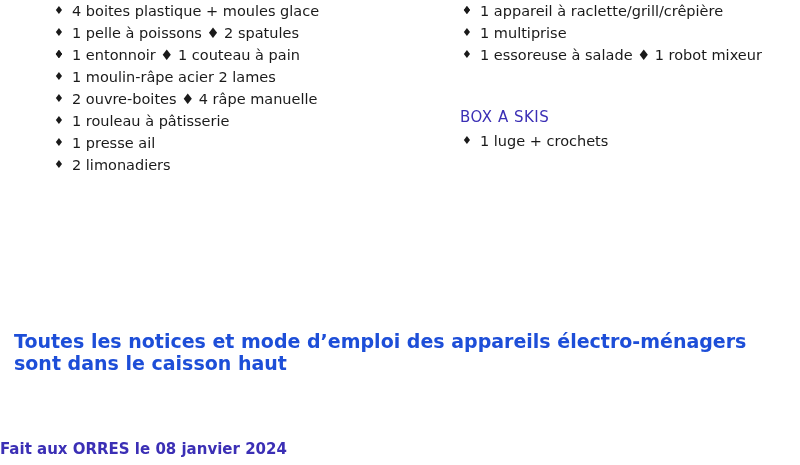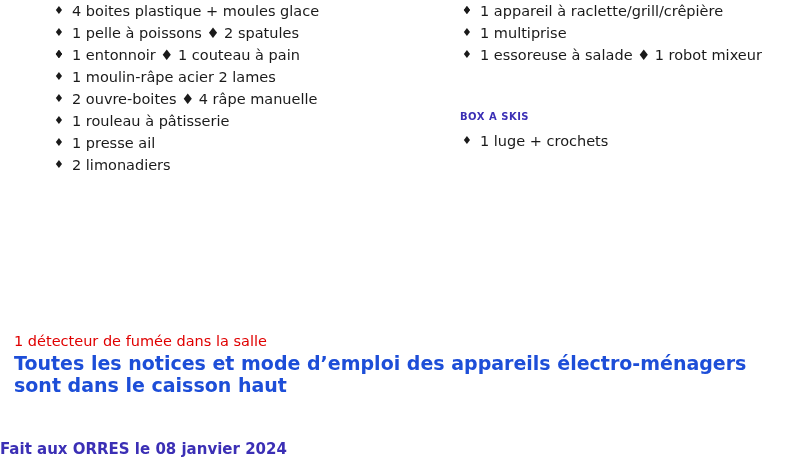--- a/index.html
+++ b/index.html
@@ -47,24 +47,24 @@
   }
   ul.items li .bullet {
     position: absolute;
     left: 2px;
     top: 0;
     font-size: 11px;
     line-height: 22px;
     color: #1a1a1a;
   }
   .section-title {
-    font-size: 10px;
+    font-size: 15px;
     line-height: 22px;
     color: #3b2fb5;
-    font-weight: bold;
+    font-weight: normal;
     letter-spacing: 0.5px;
     margin-top: 40px;
     margin-bottom: 2px;
   }
   .notes {
     position: absolute;
     left: 14px;
     top: 330px;
     width: 770px;
   }
@@ -161,19 +161,18 @@
 
     <ul class="items">
       <li>
         <span class="bullet">♦</span>
         <span>1 luge + crochets</span>
       </li>
     </ul>
   </div>
 
   <div class="notes">
-    <div class="note-red">1 détecteur de fumée dans la salle</div>
     <div class="note-bold-red">Toutes les notices et mode d’emploi des appareils électro-ménagers sont dans le caisson haut</div>
   </div>
 
   <div class="footer">Fait aux ORRES le 08 janvier 2024</div>
 
 </div>
 
 </body></html>

